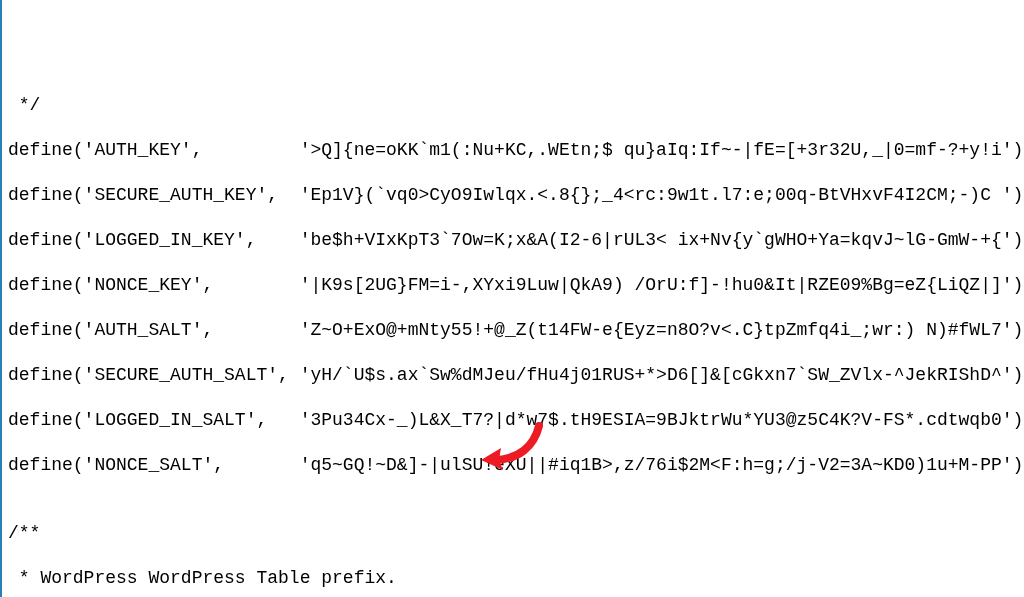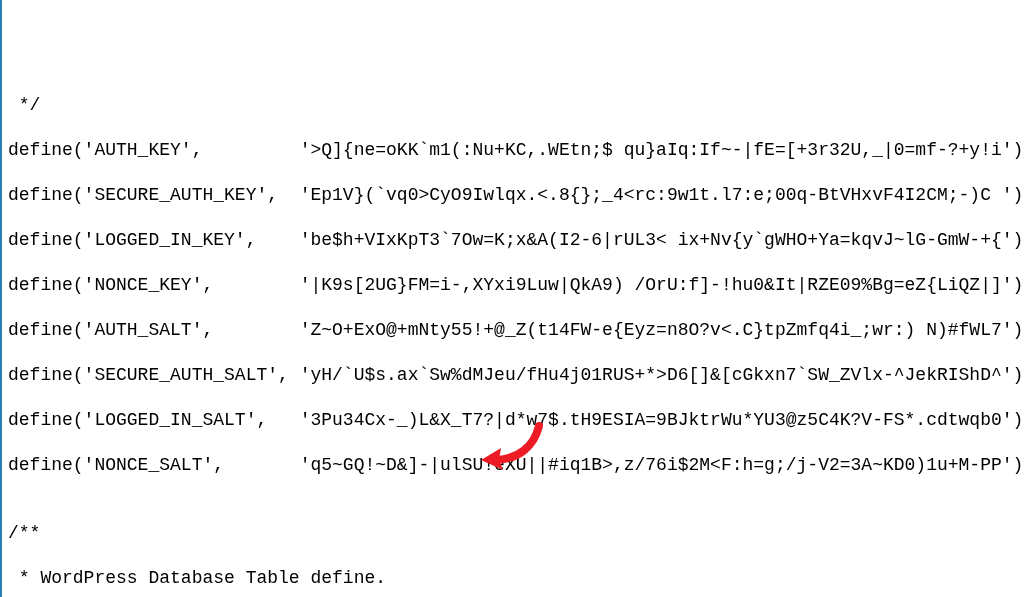--- a/index.html
+++ b/index.html
@@ -40,21 +40,21 @@
 <span class="code-line">define('AUTH_KEY',         '&gt;Q]{ne=oKK`m1(:Nu+KC,.WEtn;$ qu}aIq:If~-|fE=[+3r32U,_|0=mf-?+y!i');</span>
 <span class="code-line">define('SECURE_AUTH_KEY',  'Ep1V}(`vq0&gt;CyO9Iwlqx.&lt;.8{};_4&lt;rc:9w1t.l7:e;00q-BtVHxvF4I2CM;-)C ');</span>
 <span class="code-line">define('LOGGED_IN_KEY',    'be$h+VIxKpT3`7Ow=K;x&amp;A(I2-6|rUL3&lt; ix+Nv{y`gWHO+Ya=kqvJ~lG-GmW-+{');</span>
 <span class="code-line">define('NONCE_KEY',        '|K9s[2UG}FM=i-,XYxi9Luw|QkA9) /OrU:f]-!hu0&amp;It|RZE09%Bg=eZ{LiQZ|]');</span>
 <span class="code-line">define('AUTH_SALT',        'Z~O+ExO@+mNty55!+@_Z(t14FW-e{Eyz=n8O?v&lt;.C}tpZmfq4i_;wr:) N)#fWL7');</span>
 <span class="code-line">define('SECURE_AUTH_SALT', 'yH/`U$s.ax`Sw%dMJeu/fHu4j01RUS+*&gt;D6[]&amp;[cGkxn7`SW_ZVlx-^JekRIShD^');</span>
 <span class="code-line">define('LOGGED_IN_SALT',   '3Pu34Cx-_)L&amp;X_T7?|d*w7$.tH9ESIA=9BJktrWu*YU3@z5C4K?V-FS*.cdtwqb0');</span>
 <span class="code-line">define('NONCE_SALT',       'q5~GQ!~D&amp;]-|ulSU!eXU||#iq1B&gt;,z/76i$2M&lt;F:h=g;/j-V2=3A~KD0)1u+M-PP');</span>
 <span class="code-line"></span>
 <span class="code-line">/**</span>
-<span class="code-line"> * WordPress Database Table define.</span>
+<span class="code-line"> * WordPress WordPress Table prefix.</span>
 
 
 
 
 
 <span class="code-line"></span>
 <span class="code-line"></span>
 
 <span class="code-line"></span>
 

